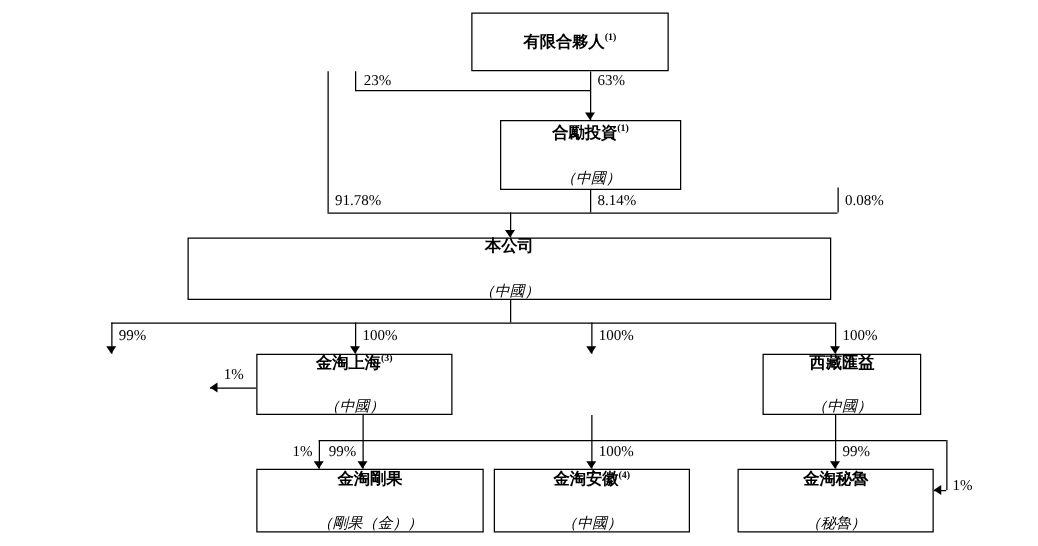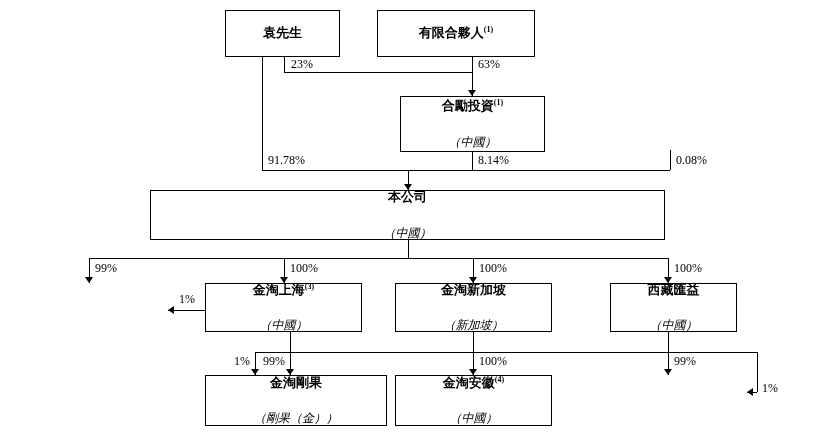--- a/index.html
+++ b/index.html
@@ -101,52 +101,49 @@
   <span class="pct" style="left:289px;top:261px">100%</span>
   <span class="pct" style="left:478px;top:261px">100%</span>
   <span class="pct" style="left:673px;top:261px">100%</span>
   <span class="pct" style="left:178px;top:292px">1%</span>
   <span class="pct" style="left:233px;top:354px">1%</span>
   <span class="pct" style="left:262px;top:354px">99%</span>
   <span class="pct" style="left:478px;top:354px">100%</span>
   <span class="pct" style="left:673px;top:354px">99%</span>
   <span class="pct" style="left:761px;top:381px">1%</span>
 
-  <div class="box" style="left:225px;top:10px;width:115px;height:47px">
-    <div class="title"><span>袁先生</span><sup class="note"></sup></div>
-  </div>
   <div class="box" style="left:377px;top:10px;width:158px;height:47px">
     <div class="title"><span>有限合夥人</span><sup class="note">(1)</sup></div>
   </div>
 
   <div class="box" style="left:400px;top:96px;width:145px;height:56px">
     <div class="title"><span>合勵投資</span><sup class="note">(1)</sup></div>
     <div class="subtitle">（中國）</div>
   </div>
 
   <div class="box" style="left:150px;top:190px;width:515px;height:50px">
     <div class="title"><span>本公司</span></div>
     <div class="subtitle">（中國）</div>
   </div>
 
   <div class="box" style="left:205px;top:283px;width:157px;height:49px">
     <div class="title"><span>金淘上海</span><sup class="note">(3)</sup></div>
     <div class="subtitle">（中國）</div>
   </div>
-  <div class="box" style="left:395px;top:283px;width:157px;height:49px">
-    <div class="title"><span>金淘新加坡</span></div>
-    <div class="subtitle">（新加坡）</div>
-  </div>
   <div class="box" style="left:610px;top:283px;width:127px;height:49px">
     <div class="title"><span>西藏匯益</span></div>
     <div class="subtitle">（中國）</div>
   </div>
 
   <div class="box" style="left:205px;top:375px;width:182px;height:51px">
     <div class="title"><span>金淘剛果</span></div>
     <div class="subtitle">（剛果（金））</div>
   </div>
   <div class="box" style="left:395px;top:375px;width:157px;height:51px">
     <div class="title"><span>金淘安徽</span><sup class="note">(4)</sup></div>
     <div class="subtitle">（中國）</div>
   </div>
+  <div class="box" style="left:590px;top:375px;width:157px;height:51px">
+    <div class="title"><span>金淘秘魯</span></div>
+    <div class="subtitle">（秘魯）</div>
+  </div>
 
 </div>
 
 </body></html>

